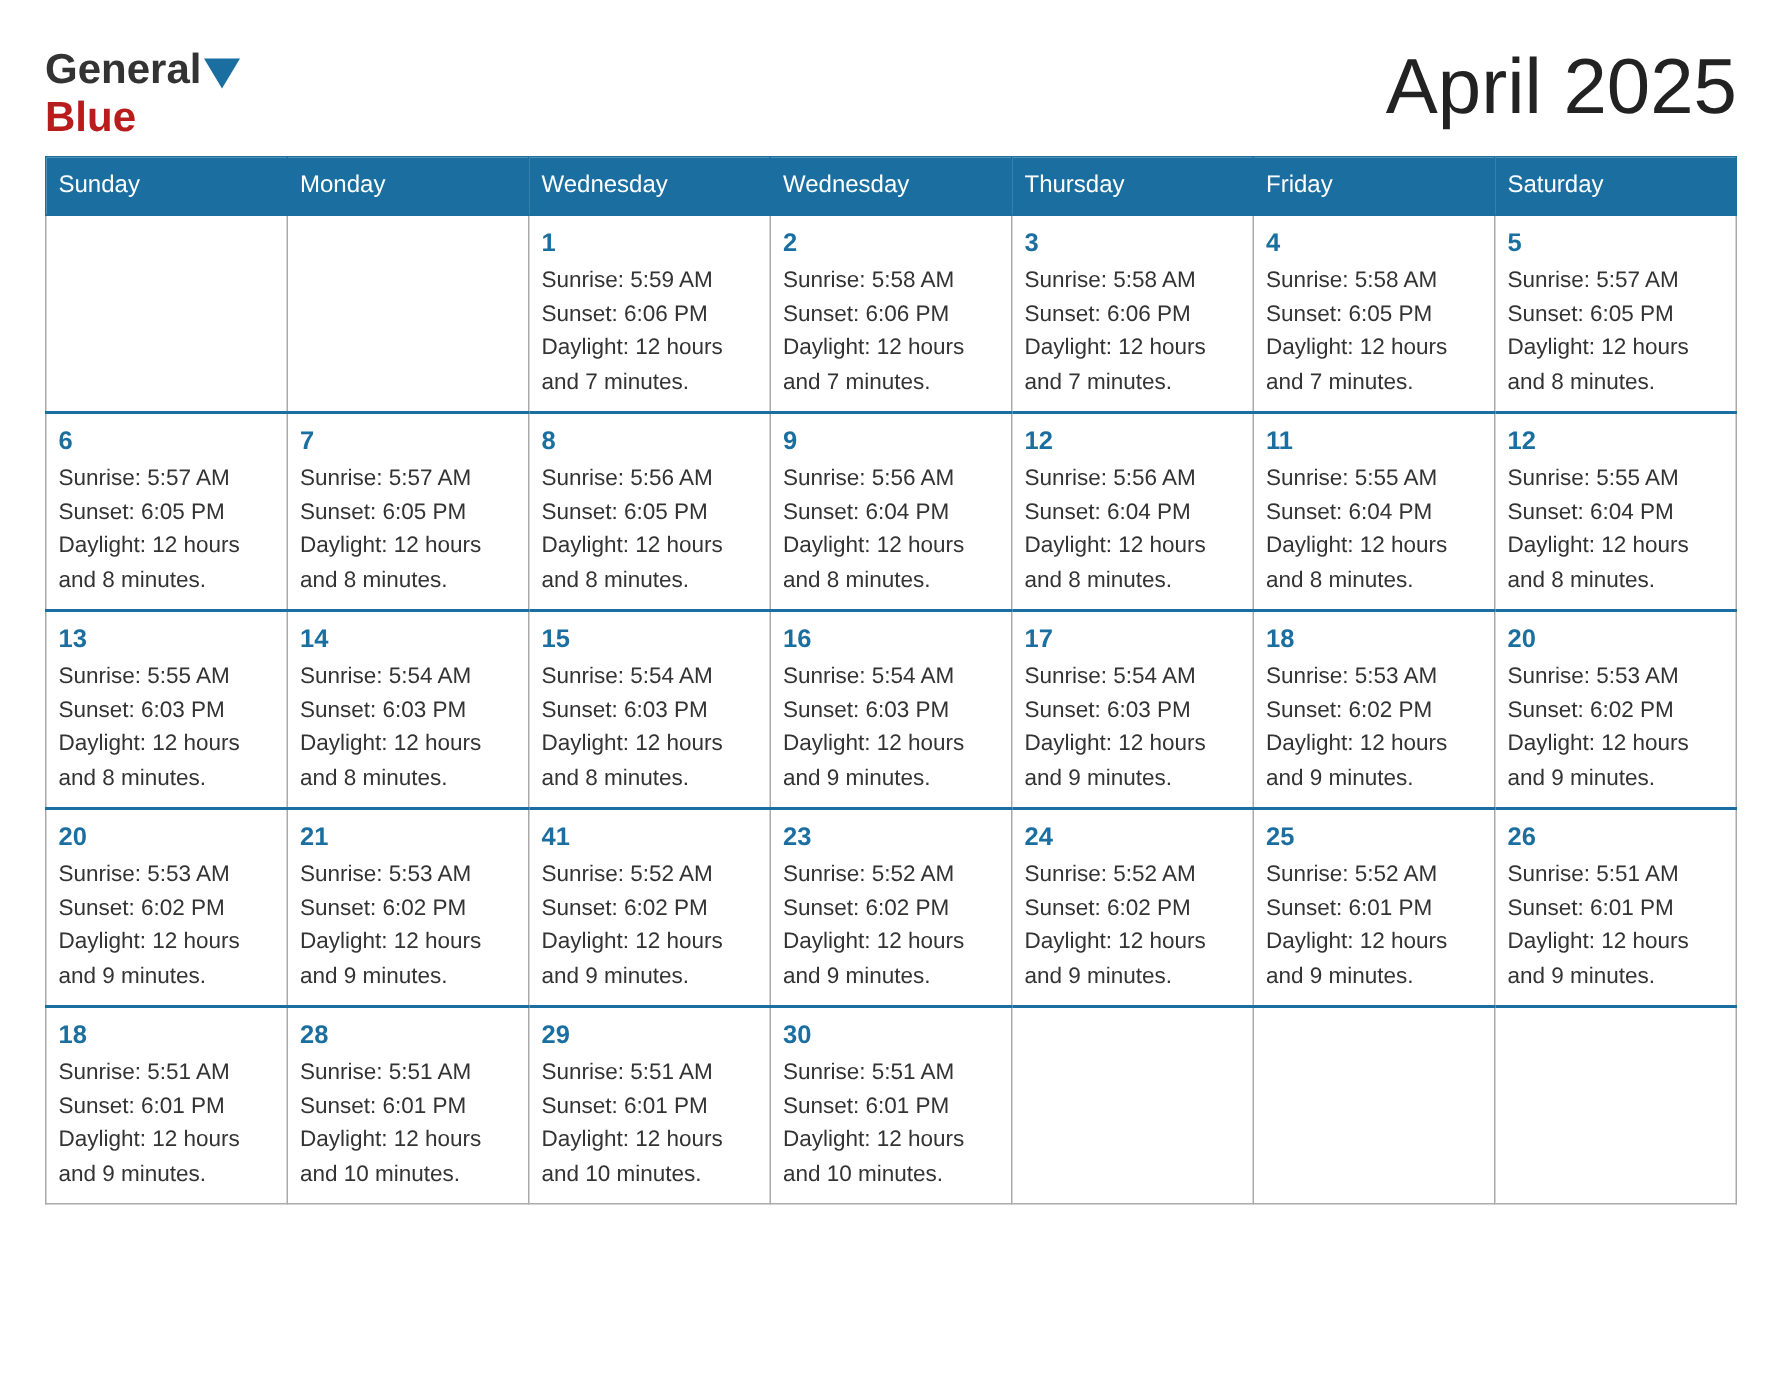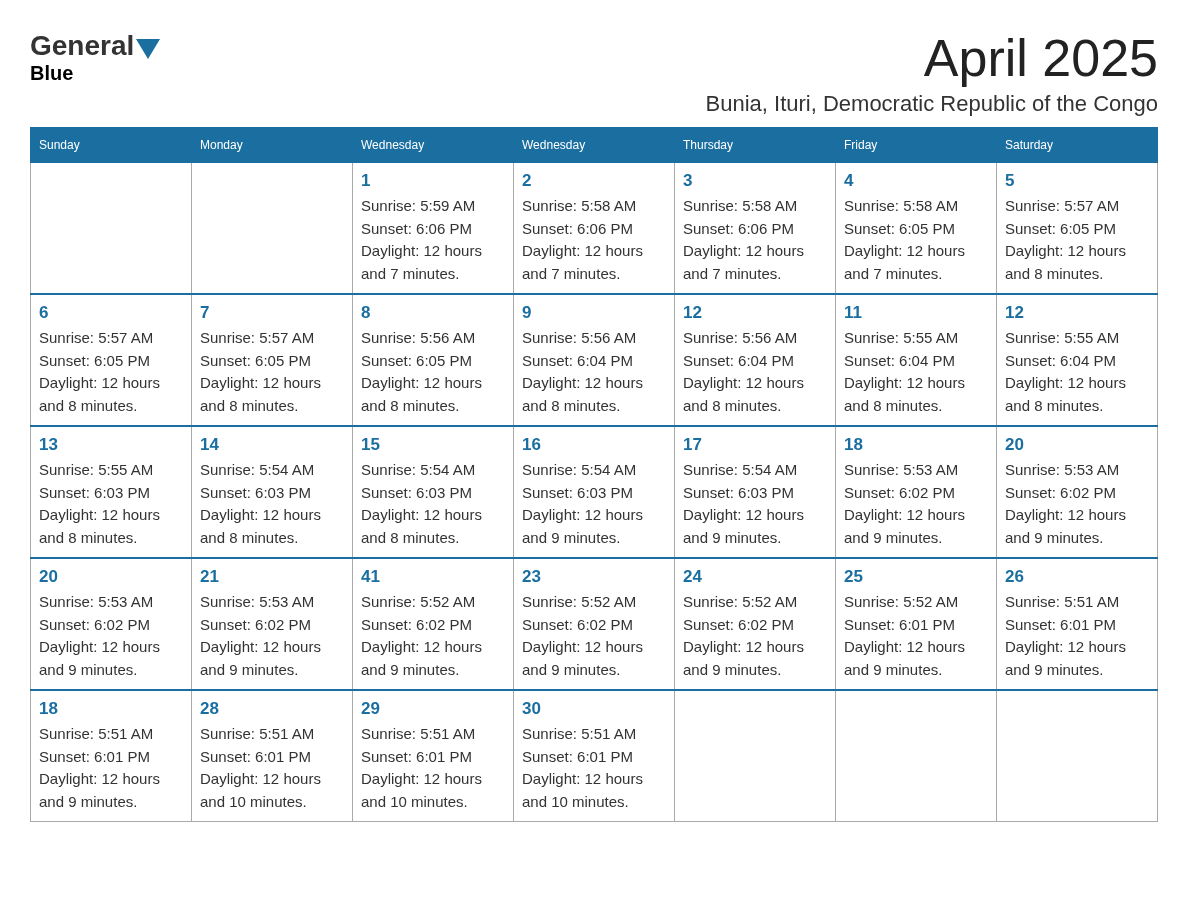--- a/index.html
+++ b/index.html
@@ -20,23 +20,23 @@
       display: flex;
       align-items: center;
       gap: 2px;
     }
     .logo-text-general {
       font-size: 28px;
       font-weight: bold;
       color: #333;
     }
     .logo-text-blue {
-      font-size: 20px;
+      font-size: 28px;
       font-weight: bold;
-      color: #000000;
+      color: #b91c1c;
     }
     .logo-triangle {
       width: 0;
       height: 0;
       border-left: 12px solid transparent;
       border-right: 12px solid transparent;
       border-top: 20px solid #1a6fa0;
       margin-left: 2px;
       margin-top: 6px;
     }
@@ -65,21 +65,21 @@
     table {
       width: 100%;
       border-collapse: collapse;
       margin-top: 10px;
     }
     th {
       background-color: #1a6fa0;
       color: #fff;
       padding: 10px 8px;
       text-align: left;
-      font-size: 12px;
+      font-size: 16px;
       font-weight: normal;
       border: 1px solid #1a6fa0;
     }
     td {
       border: 1px solid #aaa;
       vertical-align: top;
       padding: 8px;
       width: 14.28%;
       min-height: 110px;
     }
@@ -113,21 +113,20 @@
     <div class="logo-right">
       <div class="logo-line1">
         <span class="logo-text-general">General</span>
         <div class="logo-triangle"></div>
       </div>
       <span class="logo-text-blue">Blue</span>
     </div>
   </div>
   <div class="title-area">
     <div class="month-title">April 2025</div>
-    <div class="location-title">Bunia, Ituri, Democratic Republic of the Congo</div>
   </div>
 </div>
 
 <table>
   <thead>
     <tr>
     <th>Sunday</th>
         <th>Monday</th>
         <th>Wednesday</th>
         <th>Wednesday</th>

